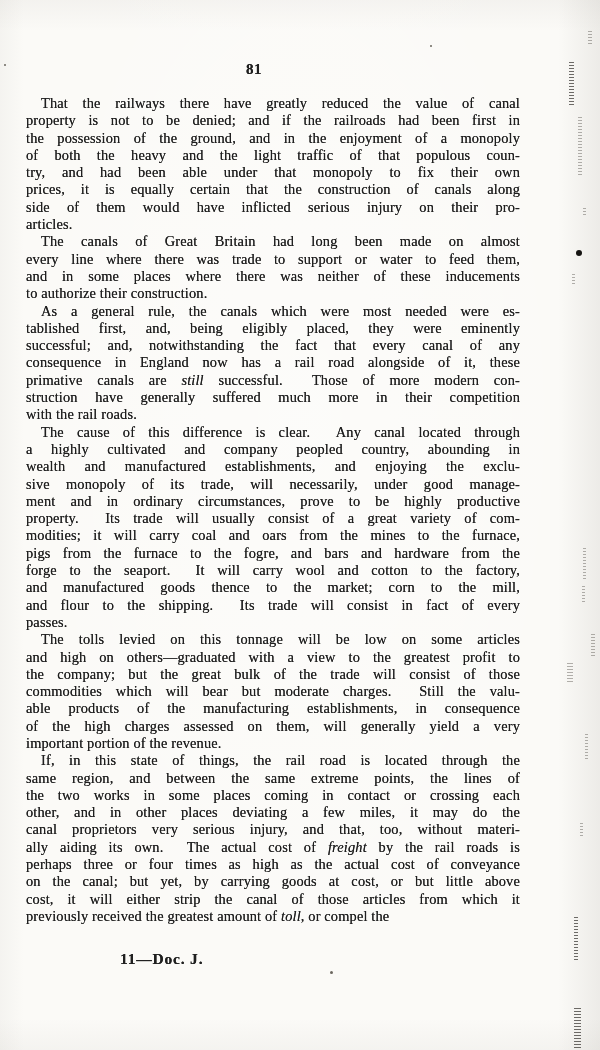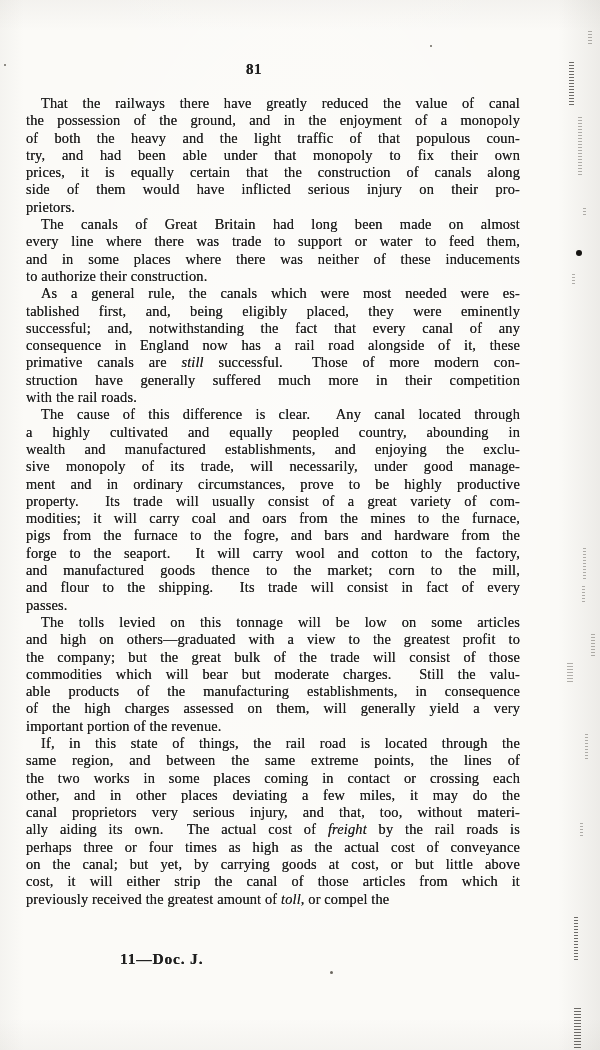--- a/index.html
+++ b/index.html
@@ -93,45 +93,46 @@
 </head>
 <body>
 
 <div class="page">
 
   <div class="page-number">81</div>
 
   <div class="body-text">
       <div class="para">
         <div class="line"><span>That the railways there have greatly reduced the value of canal</span></div>
+        <div class="line"><span>property is not to be denied; and if the railroads had been first in</span></div>
         <div class="line"><span>the possession of the ground, and in the enjoyment of a monopoly</span></div>
         <div class="line"><span>of both the heavy and the light traffic of that populous coun-</span></div>
         <div class="line"><span>try, and had been able under that monopoly to fix their own</span></div>
         <div class="line"><span>prices, it is equally certain that the construction of canals along</span></div>
         <div class="line"><span>side of them would have inflicted serious injury on their pro-</span></div>
-        <div class="line last"><span>prietors.</span></div>
+        <div class="line last"><span>articles.</span></div>
       </div>
       <div class="para">
         <div class="line"><span>The canals of Great Britain had long been made on almost</span></div>
         <div class="line"><span>every line where there was trade to support or water to feed them,</span></div>
         <div class="line"><span>and in some places where there was neither of these inducements</span></div>
         <div class="line last"><span>to authorize their construction.</span></div>
       </div>
       <div class="para">
         <div class="line"><span>As a general rule, the canals which were most needed were es-</span></div>
         <div class="line"><span>tablished first, and, being eligibly placed, they were eminently</span></div>
         <div class="line"><span>successful; and, notwithstanding the fact that every canal of any</span></div>
         <div class="line"><span>consequence in England now has a rail road alongside of it, these</span></div>
         <div class="line"><span>primative canals are </span><i>still</i><span> successful.&nbsp; Those of more modern con-</span></div>
         <div class="line"><span>struction have generally suffered much more in their competition</span></div>
         <div class="line last"><span>with the rail roads.</span></div>
       </div>
       <div class="para">
         <div class="line"><span>The cause of this difference is clear.&nbsp; Any canal located through</span></div>
-        <div class="line"><span>a highly cultivated and equally peopled country, abounding in</span></div>
+        <div class="line"><span>a highly cultivated and company peopled country, abounding in</span></div>
         <div class="line"><span>wealth and manufactured establishments, and enjoying the exclu-</span></div>
         <div class="line"><span>sive monopoly of its trade, will necessarily, under good manage-</span></div>
         <div class="line"><span>ment and in ordinary circumstances, prove to be highly productive</span></div>
         <div class="line"><span>property.&nbsp; Its trade will usually consist of a great variety of com-</span></div>
         <div class="line"><span>modities; it will carry coal and oars from the mines to the furnace,</span></div>
         <div class="line"><span>pigs from the furnace to the fogre, and bars and hardware from the</span></div>
         <div class="line"><span>forge to the seaport.&nbsp; It will carry wool and cotton to the factory,</span></div>
         <div class="line"><span>and manufactured goods thence to the market; corn to the mill,</span></div>
         <div class="line"><span>and flour to the shipping.&nbsp; Its trade will consist in fact of every</span></div>
         <div class="line last"><span>passes.</span></div>

